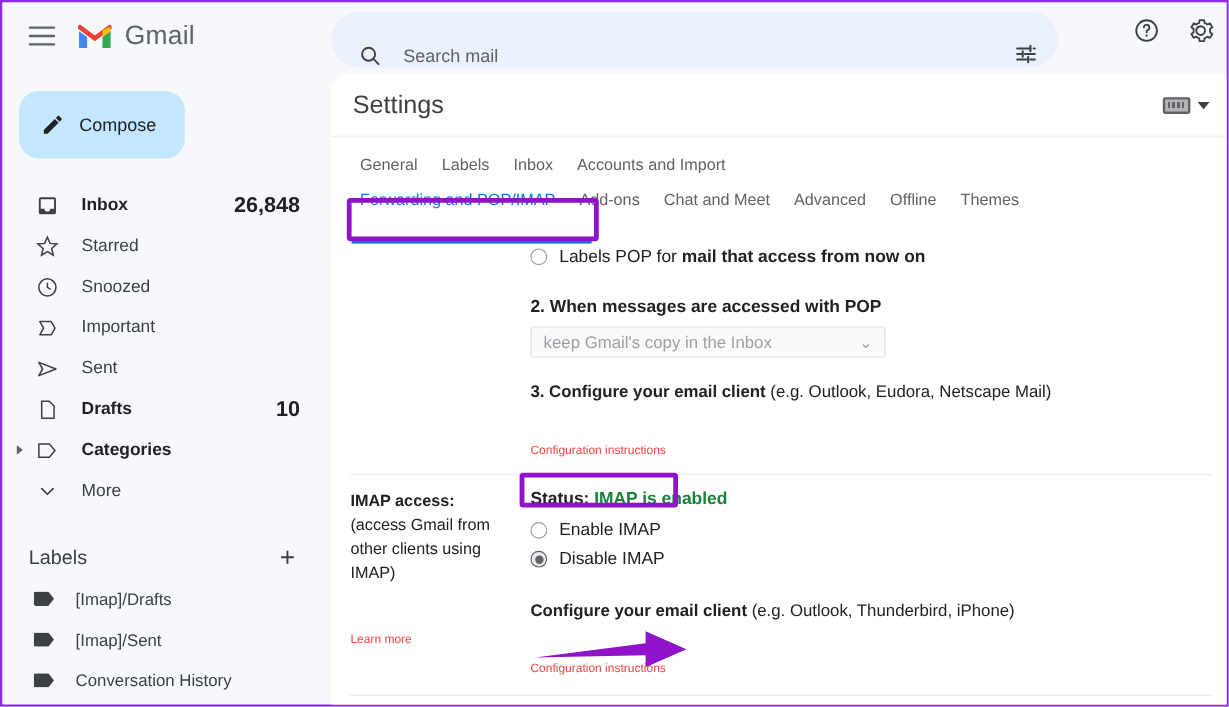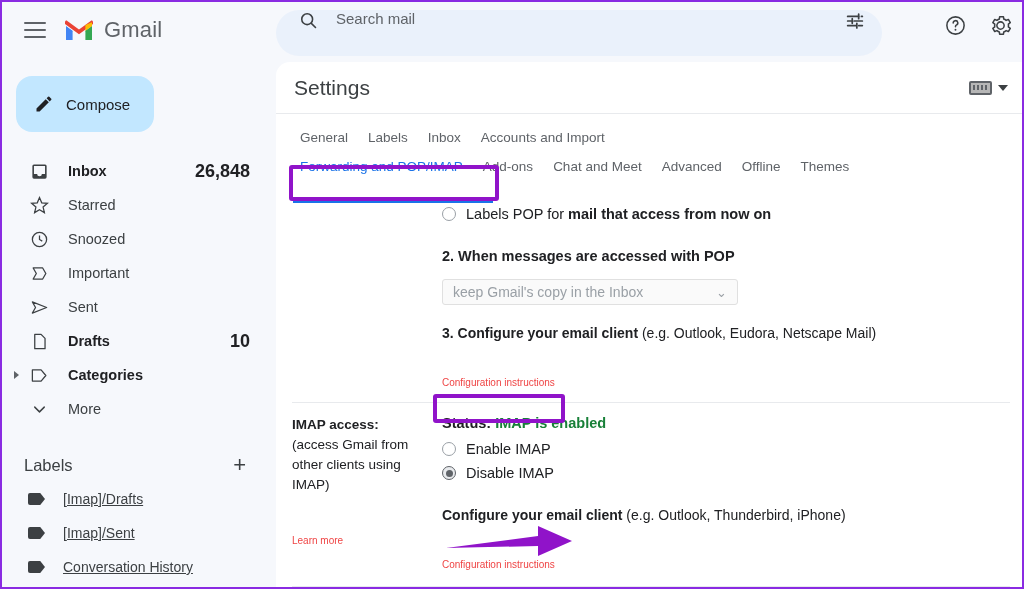--- a/index.html
+++ b/index.html
@@ -72,40 +72,39 @@
     padding: 0 26px 0 22px;
     font-size: 16.5px; color:#3c4043;
   }
   .labels-head .t { flex:1; }
   .plus { font-size: 22px; color:#3c4043; line-height:1; cursor:pointer; }
 
   .labelrow {
     height: 34px; display:flex; align-items:center;
     padding-left: 26px; gap: 18px; font-size: 14px; color:#3c4043;
     cursor: pointer;
-    text-decoration: underline;
   }
   .tagshape {
     width: 17px; height: 12px; background:#3c4043;
     clip-path: polygon(0 0, 72% 0, 100% 50%, 72% 100%, 0 100%);
     border-radius: 2px;
   }
 
   
   #right {
     position: absolute; left: 270px; top: 0;
     width: 754px; height: 100%;
     background: #f6f8fc;
   }
   .searchbar {
     margin: 8px 10px 0 4px;
     height: 46px;
     background: #eaf1fb;
     border-radius: 24px;
-    display: flex; align-items: flex-start;
+    display: flex; align-items: flex-end;
     padding: 0 16px 0 22px;
     width: 606px;
   }
   .searchbar .sinput {
     flex: 1; font-size: 15px; color: #5f6368; margin-left: 18px;
   }
   .topicons { position:absolute; right: 14px; top: 12px; display:flex; align-items:center; gap: 22px; }
   .topicons .ti { cursor: pointer; }
 
   .panel {
@@ -170,21 +169,21 @@
     border: 1px solid #9aa0a6; background:#fff; flex:none;
     display:flex; align-items:center; justify-content:center;
   }
   .radio.checked { border-color:#5f6368; background:#e8eaed; }
   .radio.checked::after { content:""; width:7px;height:7px;border-radius:50%;background:#5f6368; }
 
   .b { font-weight: bold; }
   .hdr { font-weight: bold; font-size: 14.5px; margin: 0 0 6px 0; }
   .link { color:#ef4444; cursor:pointer; font-size:10px;margin-top:36px; }
   .sel {
-    margin-top: 15px;
+    margin-top: 8px;
     width: 296px; height: 26px;
     border: 1px solid #e0e0e0; border-radius: 3px;
     background:#fafafa;
     display:flex; align-items:center;
     padding: 0 10px;
     font-size: 14px; color:#9aa0a6;
     cursor: pointer;
   }
   .sel .v { flex:1; }
   .sel .cv { color:#9aa0a6; font-size: 13px; }

